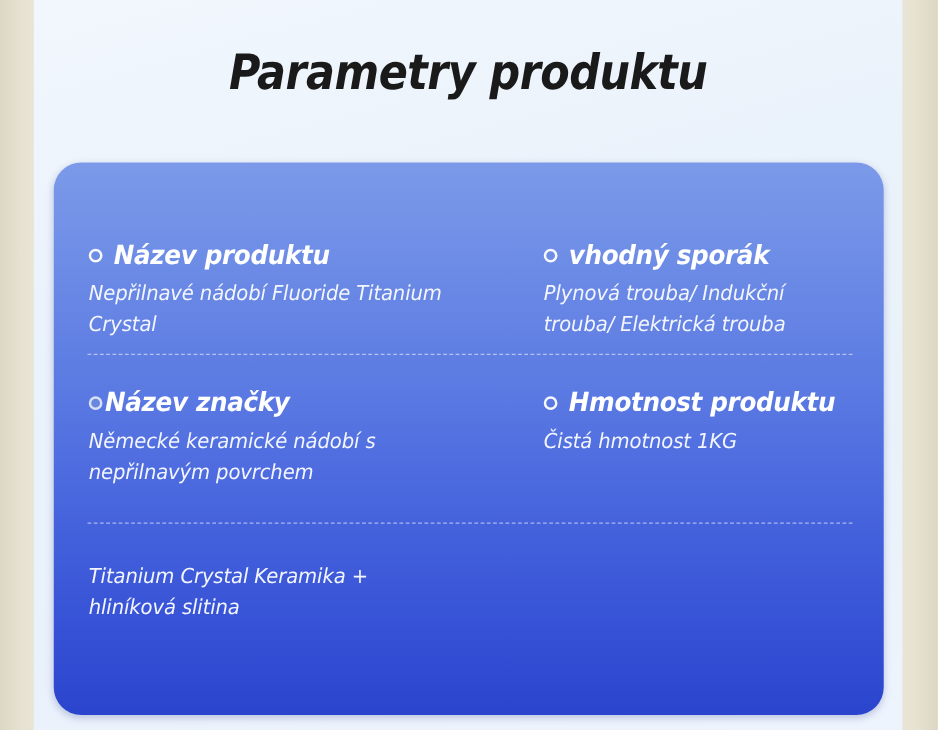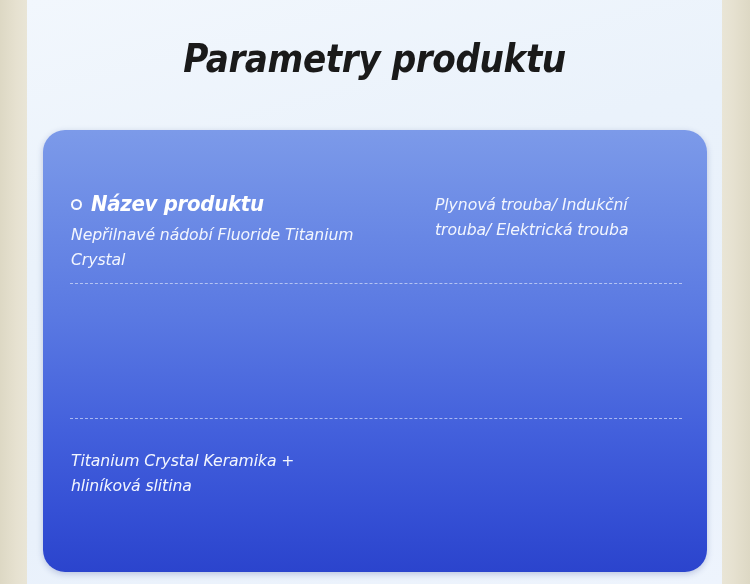--- a/index.html
+++ b/index.html
@@ -179,26 +179,46 @@
 
         <div class="spec-row r0">
           <div class="col left">
             <div class="spec-head">
               <span class="bullet-icon"></span>
               <span class="spec-head-label">Název produktu</span>
             </div>
             <div class="spec-value">Nepřilnavé nádobí Fluoride Titanium Crystal</div>
           </div>
           <div class="col right">
+            <div class="spec-head">
+              <span class="bullet-icon"></span>
+              <span class="spec-head-label">vhodný sporák</span>
+            </div>
             <div class="spec-value">Plynová trouba/ Indukční trouba/ Elektrická trouba</div>
           </div>
         </div>
 
         <div class="divider d0"></div>
 
+        <div class="spec-row r1">
+          <div class="col left">
+            <div class="spec-head">
+              <span class="bullet-icon shaded"></span>
+              <span class="spec-head-label">Název značky</span>
+            </div>
+            <div class="spec-value">Německé keramické nádobí s nepřilnavým povrchem</div>
+          </div>
+          <div class="col right">
+            <div class="spec-head">
+              <span class="bullet-icon"></span>
+              <span class="spec-head-label">Hmotnost produktu</span>
+            </div>
+            <div class="spec-value">Čistá hmotnost 1KG</div>
+          </div>
+        </div>
 
         <div class="divider d1"></div>
 
         <div class="spec-row r2">
           <div class="col left">
             <div class="spec-value">Titanium Crystal Keramika + hliníková slitina</div>
           </div>
         </div>
 
       </div>

